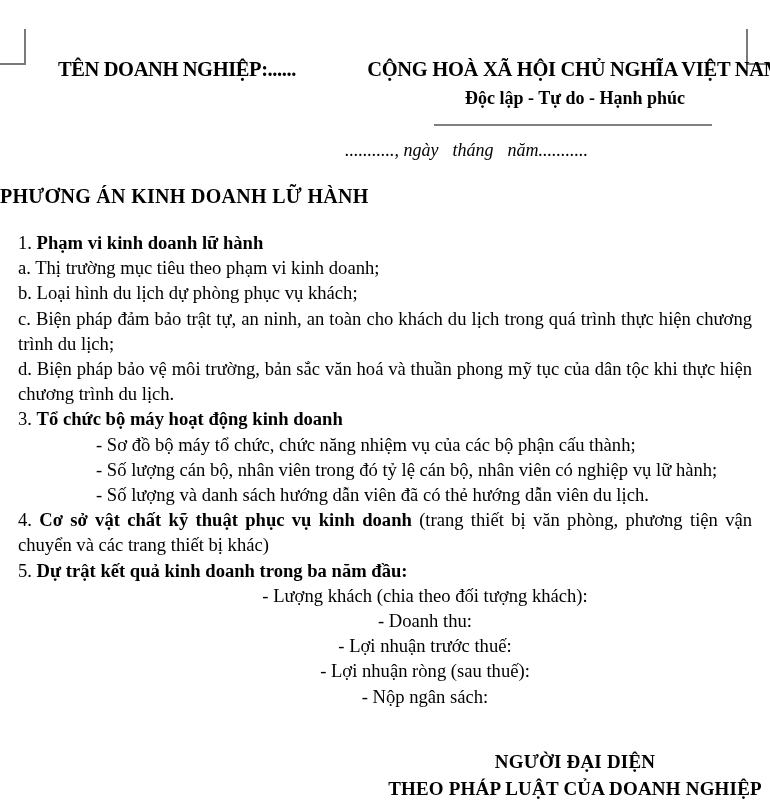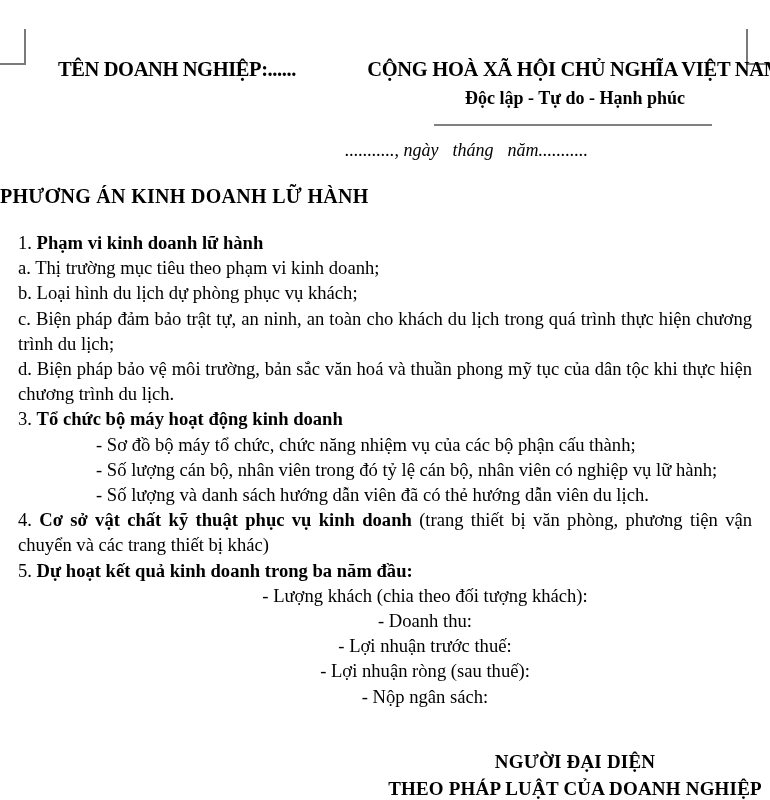--- a/index.html
+++ b/index.html
@@ -193,21 +193,21 @@
     <p class="line">d. Biện pháp bảo vệ môi trường, bản sắc văn hoá và thuần phong mỹ tục của dân tộc  khi thực hiện chương trình du lịch.</p>
 
     <p class="line nojust"><span class="num">3. </span><span class="heading">Tổ chức bộ máy hoạt động kinh doanh</span></p>
 
     <p class="line bullet">- Sơ đồ bộ máy tổ chức, chức năng nhiệm vụ của các bộ phận cấu thành;</p>
     <p class="line bullet">- Số lượng cán bộ, nhân viên trong đó tỷ lệ cán bộ, nhân viên có nghiệp vụ lữ hành;</p>
     <p class="line bullet">- Số lượng và danh sách hướng dẫn viên đã có thẻ hướng dẫn viên du lịch.</p>
 
     <p class="line"><span class="num">4. </span><span class="heading">Cơ sở vật chất kỹ thuật phục vụ kinh doanh</span><span> (trang thiết bị văn phòng, phương tiện vận chuyển và các trang thiết bị khác)</span></p>
 
-    <p class="line nojust"><span class="num">5. </span><span class="heading">Dự hoạt kết quả kinh doanh trong ba năm đầu:</span></p>
+    <p class="line nojust"><span class="num">5. </span><span class="heading">Dự trật kết quả kinh doanh trong ba năm đầu:</span></p>
 
     <p class="line bullet-flat">- Lượng khách (chia theo đối tượng khách):</p>
     <p class="line bullet-flat">- Doanh thu:</p>
     <p class="line bullet-flat">- Lợi nhuận trước thuế:</p>
     <p class="line bullet-flat">- Lợi nhuận ròng (sau thuế):</p>
     <p class="line bullet-flat">- Nộp ngân sách:</p>
 
   </div>
 
   <div class="signature">

